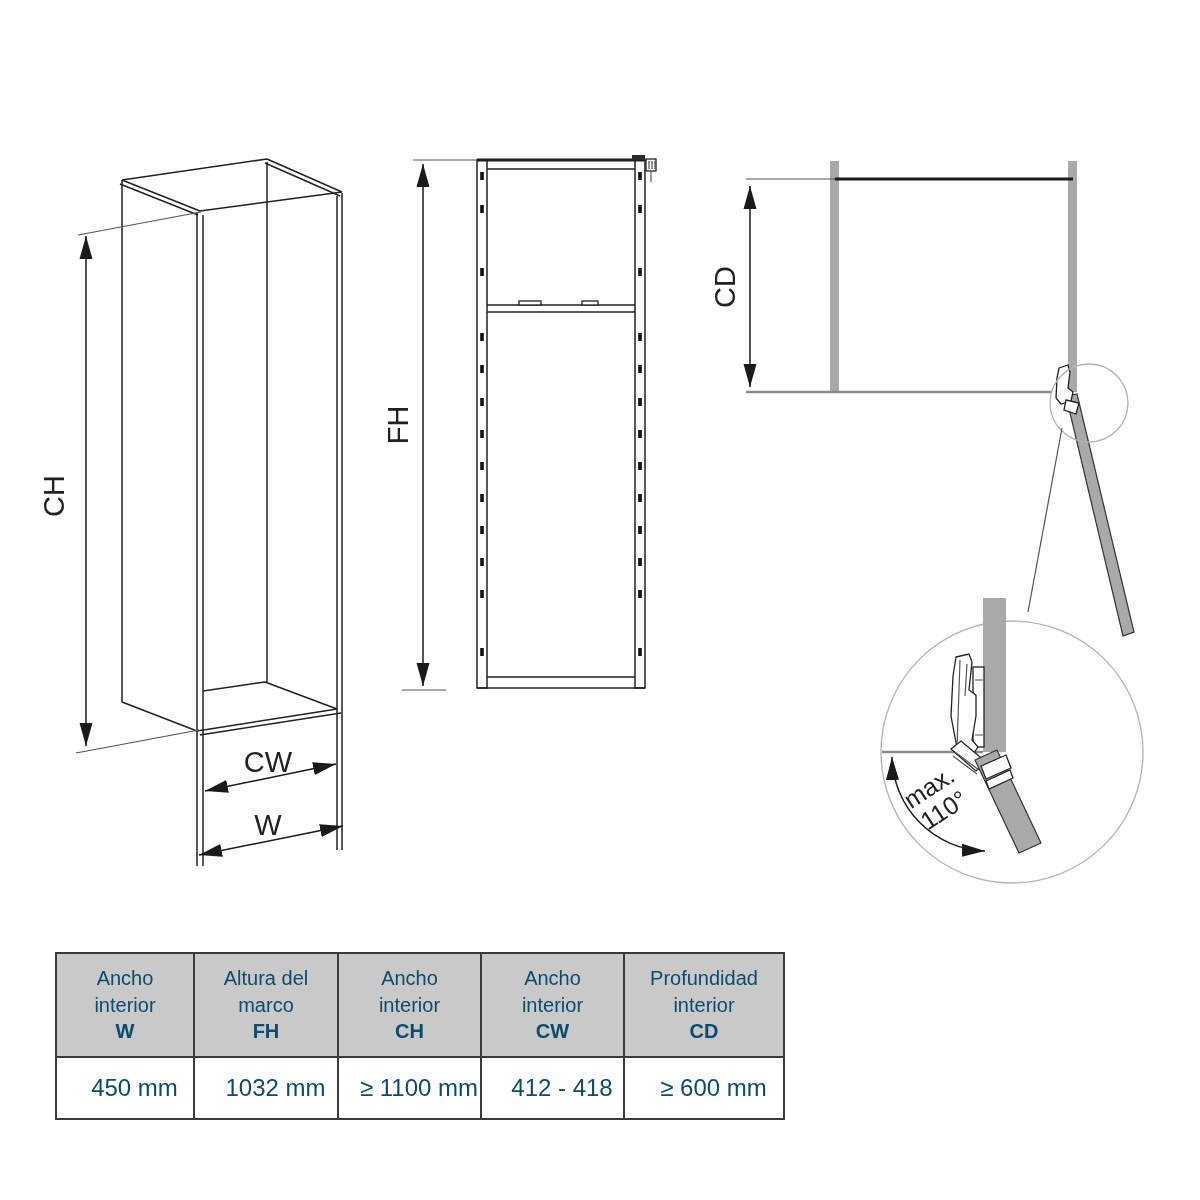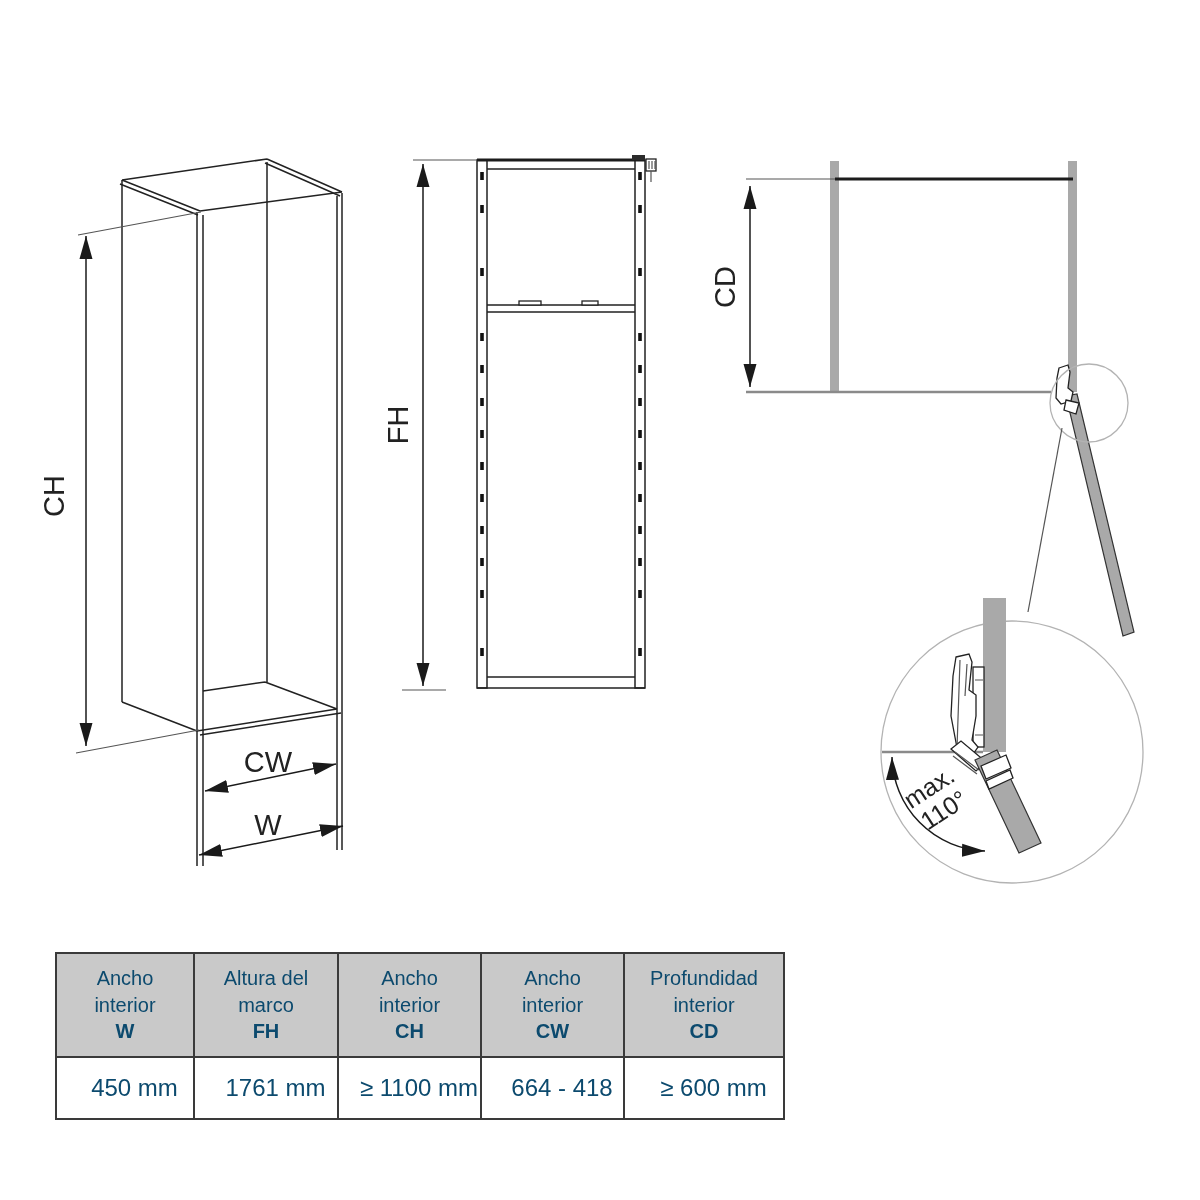--- a/index.html
+++ b/index.html
@@ -187,21 +187,21 @@
         <th>
           <span class="h-line">Profundidad</span>
           <span class="h-line">interior</span>
           <span class="h-code">CD</span>
         </th>
       </tr>
     </thead>
     <tbody>
       <tr>
         <td>450 mm</td>
-        <td>1761 mm</td>
+        <td>1032 mm</td>
         <td>≥ 1100 mm</td>
-        <td>664 - 418</td>
+        <td>412 - 418</td>
         <td>≥ 600 mm</td>
       </tr>
     </tbody>
   </table>
 
 </div>
 
 </body></html>

